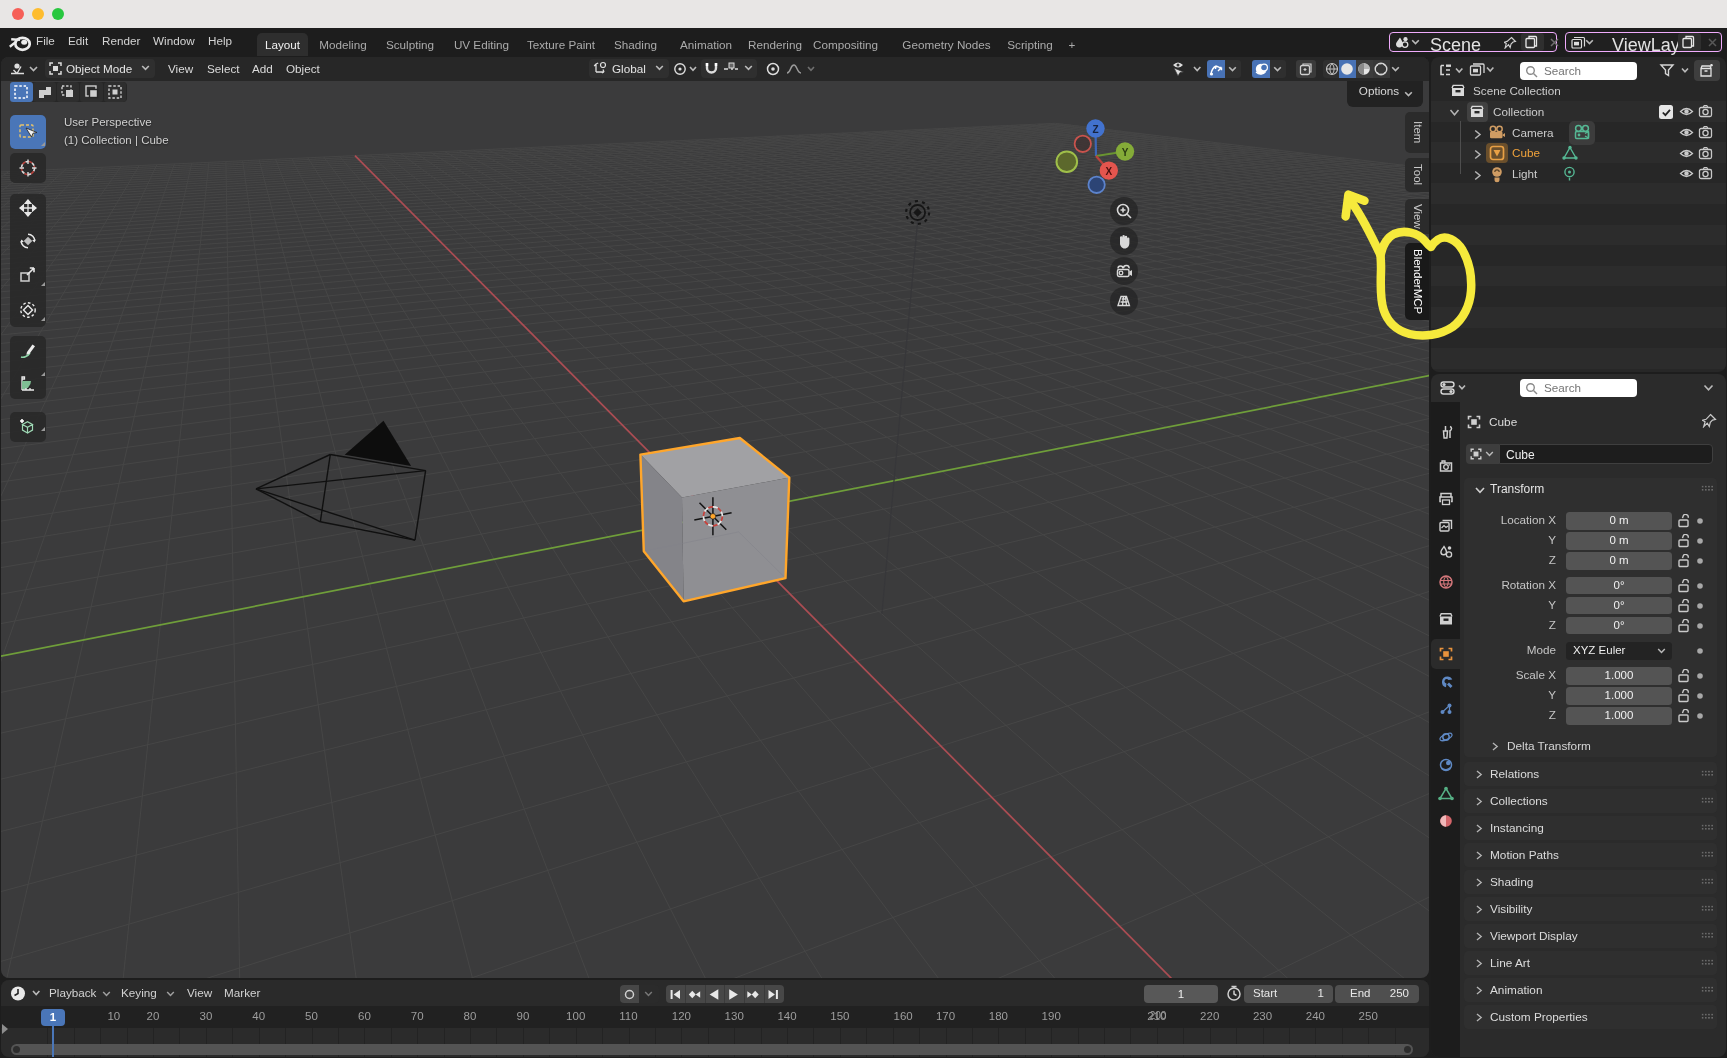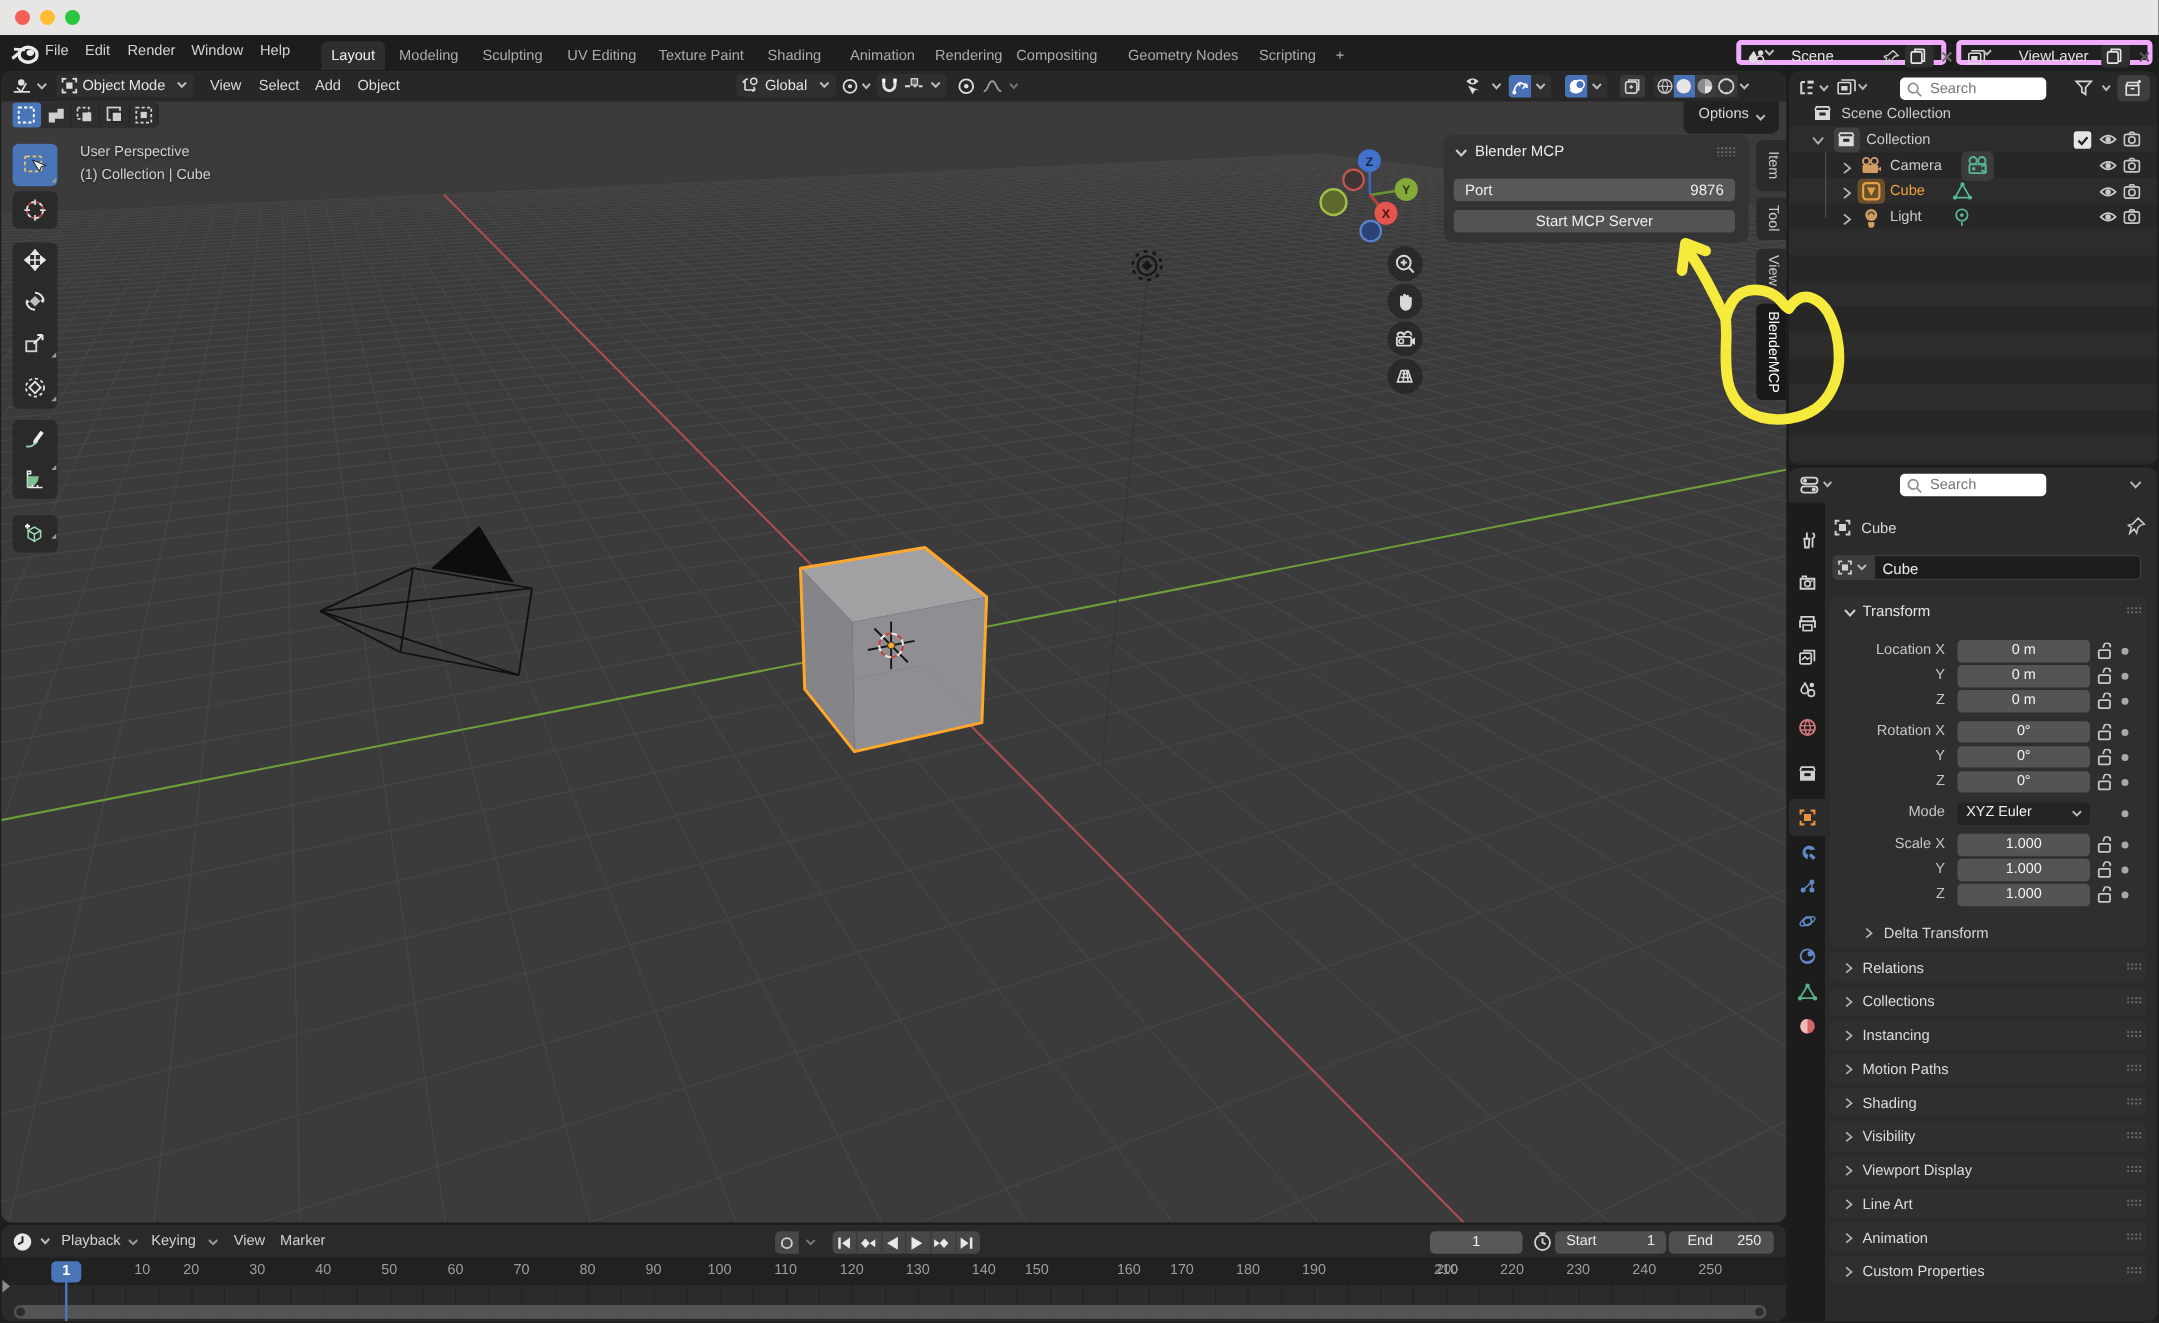--- a/index.html
+++ b/index.html
@@ -4,21 +4,21 @@
 html,body{width:1727px;height:1058px;overflow:hidden;background:#1d1d1d;
  font-family:"Liberation Sans",sans-serif;-webkit-font-smoothing:antialiased}
 .abs{position:absolute}
 #stage{position:relative;width:1727px;height:1058px}
 .titlebar{left:0;top:0;width:1727px;height:28px;background:#e8e6e5}
 .tl{border-radius:50%;width:12px;height:12px;top:8px}
 .title{width:100%;text-align:center;top:6px;font-size:13px;font-weight:700;color:#3c3a39}
 .menu{top:34px;font-size:11.7px;color:#d4d4d4}
 .wtab{top:33px;height:23px;line-height:23px;font-size:11.7px;color:#ababab;text-align:center;border-radius:5px 5px 0 0}
 .wtab.on{background:#2e2e2e;color:#f0f0f0}
-.idsel{top:32px;height:20px;background:#202020;border:4px solid #f0abfc;border-radius:4px;color:#d0d0d0;font-size:12px}
+.idsel{top:32px;height:20px;background:#202020;border:1px solid #f0abfc;border-radius:4px;color:#d0d0d0;font-size:18px}
 .vp{left:1px;top:57px;width:1428px;height:921px;background:#3b3b3c;border-radius:8px;overflow:hidden}
 .vphead{left:0;top:0;width:1428px;height:24px;background:#272727}
 .hbtn{height:19px;top:2px;border-radius:4px;background:#2f2f2f;color:#e4e4e4;font-size:11.7px}
 .hmenu{top:5px;font-size:11.7px;color:#dadada}
 .vptext{font-size:11.5px;color:#d0d0d0;text-shadow:0 1px 2px rgba(0,0,0,.55)}
 .tbtn{left:9px;width:36px;border-radius:5px;background:rgba(40,40,40,.88)}
 .npanel{left:1155px;top:51px;width:244px;height:86px;background:rgba(51,51,51,.97);border-radius:7px}
 .nrow{left:8px;width:225px;height:18px;border-radius:3.5px;background:#585858;color:#eee;font-size:12px}
 .ntab{left:1404px;width:25px;background:#2b2b2b;border-radius:5px 0 0 5px;color:#c9c9c9;
  font-size:11.5px;text-align:center;writing-mode:vertical-rl}
@@ -553,32 +553,20 @@
       </svg>
       <svg class="abs" style="left:17px;top:360px" width="20" height="20" viewBox="0 0 20 20">
         <path d="M4.5 7.5 l5-2.8 5 2.8 -5 2.8z M4.5 7.5 v5.6 l5 2.8 v-5.6z M14.5 7.5 v5.6 l-5 2.8" fill="none" stroke="#9ed9b5" stroke-width="1.2"></path>
         <path d="M4 2 v4 M2 4 h4" stroke="#fff" stroke-width="1.6"></path>
       </svg>
       <div class="abs" style="left:40px;top:85px;width:0;height:0;border-left:4px solid transparent;border-bottom:4px solid #9a9a9a"></div>
       <div class="abs" style="left:40px;top:225px;width:0;height:0;border-left:4px solid transparent;border-bottom:4px solid #9a9a9a"></div>
       <div class="abs" style="left:40px;top:260px;width:0;height:0;border-left:4px solid transparent;border-bottom:4px solid #9a9a9a"></div>
       <div class="abs" style="left:40px;top:315px;width:0;height:0;border-left:4px solid transparent;border-bottom:4px solid #9a9a9a"></div>
       <div class="abs" style="left:40px;top:370px;width:0;height:0;border-left:4px solid transparent;border-bottom:4px solid #9a9a9a"></div>
-<div class="abs npanel" style="left:1154px">
-<svg class="abs" style="left:9px;top:10px" width="10" height="8" viewBox="0 0 10 8">
-          <path d="M1 2 L5 6.4 L9 2" stroke="#cfcfcf" stroke-width="1.7" fill="none"></path>
-        </svg>
-<div class="abs" style="left:25px;top:6px;font-size:12px;color:#e9e9e9">Blender MCP</div>
-<div class="grip" style="right:10px;top:9px;width:16px;height:8px"></div>
-<div class="abs nrow" style="top:35px">
-          <span style="position:absolute;left:9px;top:2px">Port</span>
-          <span style="position:absolute;right:9px;top:2px">9876</span>
-        </div>
-<div class="abs nrow" style="top:60px;background:#535353;text-align:center;line-height:18px">Start MCP Server</div>
-</div>
 <div class="abs ntab" style="top:55px;height:41px;line-height:25px">Item</div>
 <div class="abs ntab" style="top:101px;height:34px;line-height:25px">Tool</div>
 <div class="abs ntab" style="top:142px;height:35px;line-height:25px">View</div>
 <div class="abs ntab" style="top:186px;height:77px;line-height:25px;background:#191919;color:#fff">BlenderMCP</div>
 <svg class="abs" style="left:1050px;top:40px" width="100" height="100" viewBox="0 0 100 100">
 <g stroke-width="2.2">
 <line x1="45" y1="59" x2="44.5" y2="31.5" stroke="#3d66b6"></line>
 <line x1="45" y1="59" x2="74" y2="54.5" stroke="#6a9432"></line>
 <line x1="45" y1="59" x2="57.8" y2="73.6" stroke="#b8433e"></line>
 </g>
@@ -1109,21 +1097,21 @@
       <div class="abs" style="left:290.5px;top:30px;width:40px;text-align:center;font-size:11.5px;color:#9d9d9d">50</div>
       <div class="abs" style="left:343.4px;top:30px;width:40px;text-align:center;font-size:11.5px;color:#9d9d9d">60</div>
       <div class="abs" style="left:396.2px;top:30px;width:40px;text-align:center;font-size:11.5px;color:#9d9d9d">70</div>
       <div class="abs" style="left:449.0px;top:30px;width:40px;text-align:center;font-size:11.5px;color:#9d9d9d">80</div>
       <div class="abs" style="left:501.9px;top:30px;width:40px;text-align:center;font-size:11.5px;color:#9d9d9d">90</div>
       <div class="abs" style="left:554.7px;top:30px;width:40px;text-align:center;font-size:11.5px;color:#9d9d9d">100</div>
       <div class="abs" style="left:607.5px;top:30px;width:40px;text-align:center;font-size:11.5px;color:#9d9d9d">110</div>
       <div class="abs" style="left:660.4px;top:30px;width:40px;text-align:center;font-size:11.5px;color:#9d9d9d">120</div>
       <div class="abs" style="left:713.2px;top:30px;width:40px;text-align:center;font-size:11.5px;color:#9d9d9d">130</div>
       <div class="abs" style="left:766.0px;top:30px;width:40px;text-align:center;font-size:11.5px;color:#9d9d9d">140</div>
-      <div class="abs" style="left:818.9px;top:30px;width:40px;text-align:left;font-size:11.5px;color:#9d9d9d">150</div>
+      <div class="abs" style="left:818.9px;top:30px;width:40px;text-align:center;font-size:11.5px;color:#9d9d9d">150</div>
       <div class="abs" style="left:871.7px;top:30px;width:40px;text-align:right;font-size:11.5px;color:#9d9d9d">160</div>
       <div class="abs" style="left:924.5px;top:30px;width:40px;text-align:center;font-size:11.5px;color:#9d9d9d">170</div>
       <div class="abs" style="left:977.4px;top:30px;width:40px;text-align:center;font-size:11.5px;color:#9d9d9d">180</div>
       <div class="abs" style="left:1030.2px;top:30px;width:40px;text-align:center;font-size:11.5px;color:#9d9d9d">190</div>
       <div class="abs" style="left:1137px;top:30px;width:40px;text-align:center;font-size:10px;color:#9d9d9d">200</div>
       <div class="abs" style="left:1135.9px;top:30px;width:40px;text-align:center;font-size:11.5px;color:#9d9d9d">210</div>
       <div class="abs" style="left:1188.7px;top:30px;width:40px;text-align:center;font-size:11.5px;color:#9d9d9d">220</div>
       <div class="abs" style="left:1241.5px;top:30px;width:40px;text-align:center;font-size:11.5px;color:#9d9d9d">230</div>
       <div class="abs" style="left:1294.4px;top:30px;width:40px;text-align:center;font-size:11.5px;color:#9d9d9d">240</div>
       <div class="abs" style="left:1347.2px;top:30px;width:40px;text-align:center;font-size:11.5px;color:#9d9d9d">250</div>

